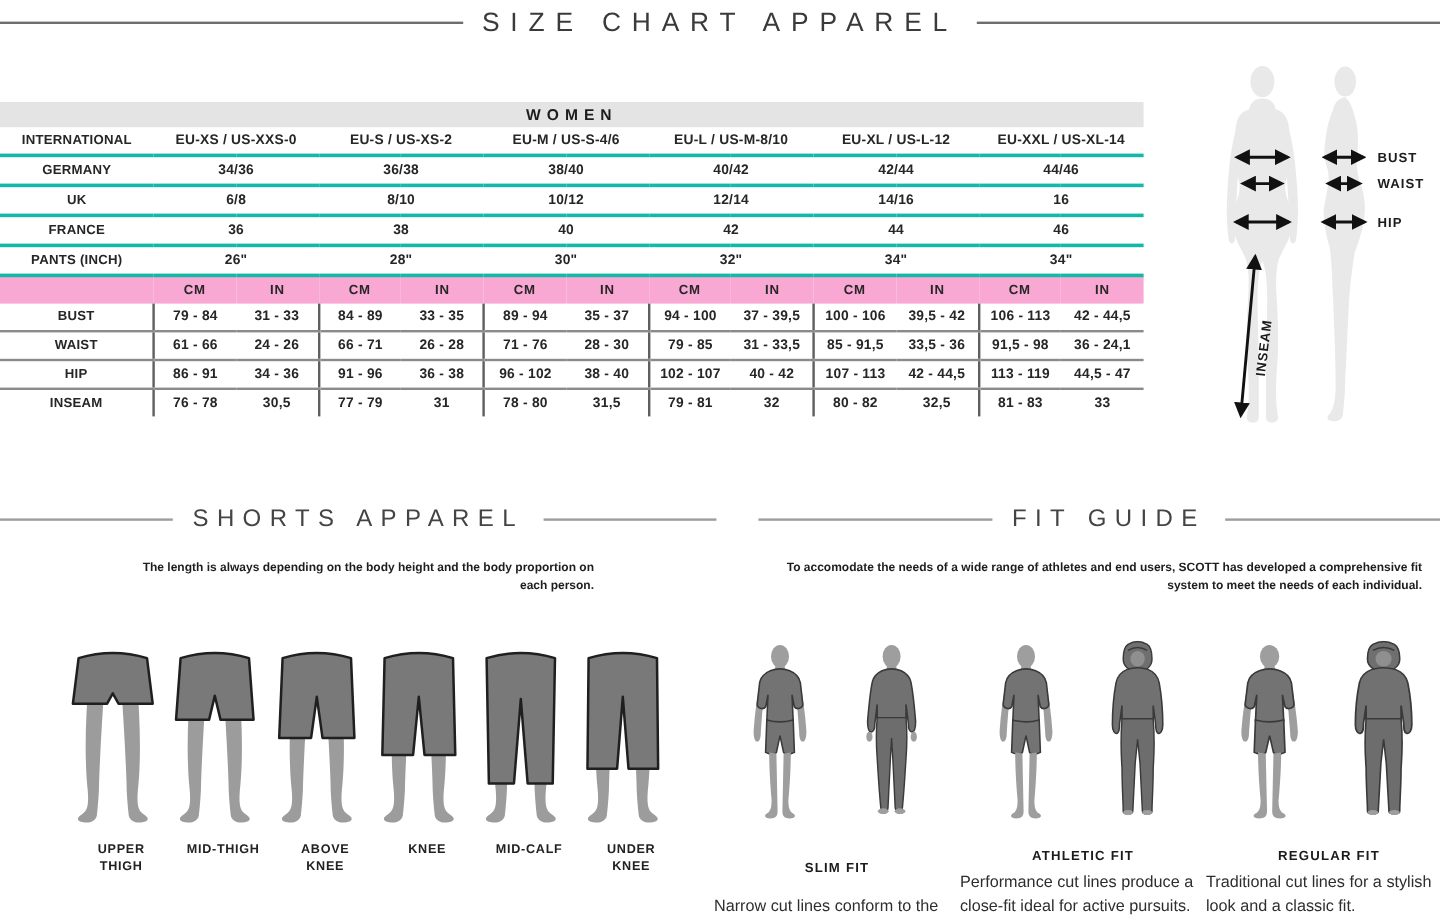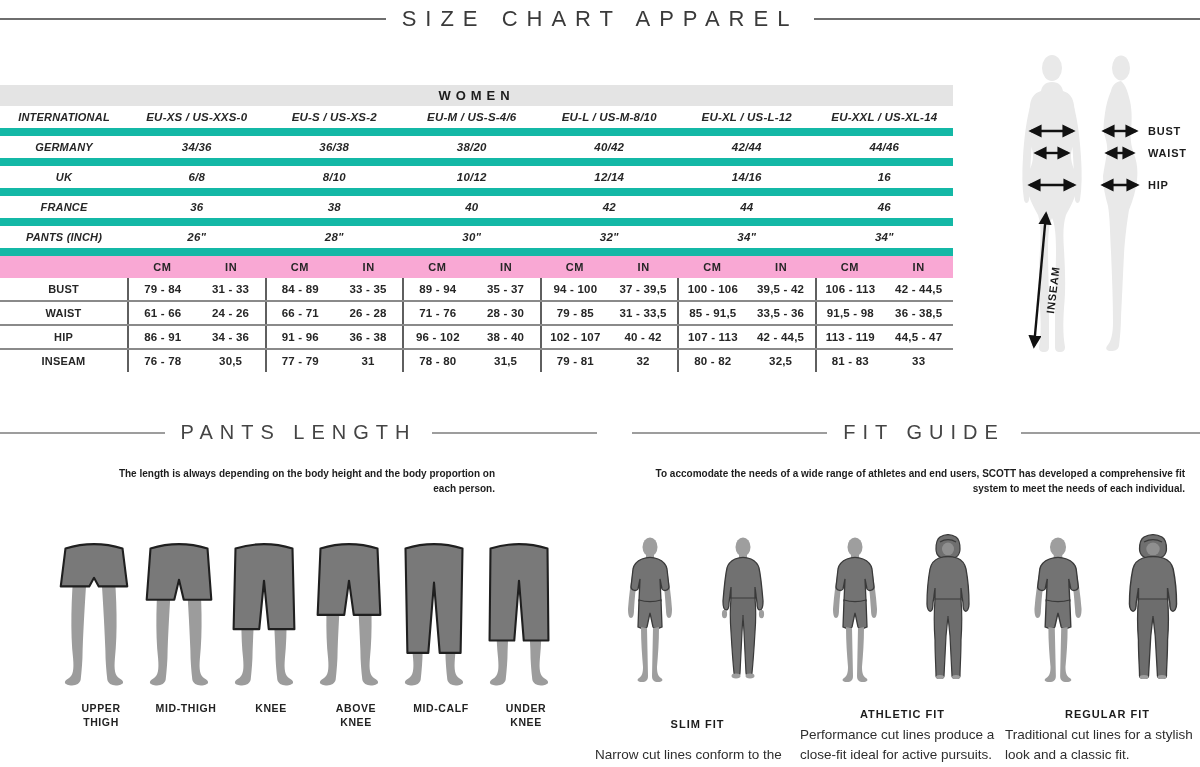--- a/index.html
+++ b/index.html
@@ -29,21 +29,21 @@
   .size-table { position:absolute; left:0; top:85px; width:953px;
                 border-collapse:collapse; table-layout:fixed;padding-left:23px; }
   .size-table th, .size-table td {
     padding:0; margin:0; text-align:center; vertical-align:middle;
     height:22px; font-weight:bold; color:#262626; font-size:11.5px; letter-spacing:.2px;
   }
   .size-table tr.band-row th {
     background:#e4e4e4; height:21px; font-size:13px; letter-spacing:5px; color:#1c1c1c;
   }
   .size-table tr.size-row th { font-size:11px; }
-  .size-table tr.size-row th, .size-table tr.size-row td { border-bottom:8px solid #14b8a6;font-style:italic; }
+  .size-table tr.size-row th, .size-table tr.size-row td { border-bottom:3px solid #14b8a6; }
   .size-table tr.unit-row th, .size-table tr.unit-row td {
     background:#f9a8d4; font-size:11px; letter-spacing:.6px;
   }
   .size-table tr.measure-row th { font-size:11px; }
   .size-table tr.measure-row.bb th, .size-table tr.measure-row.bb td { border-bottom:2px solid #8a8a8a; }
   .size-table tr.measure-row td.cm { border-left:2px solid #5f5f5f; }
 
   
   #body-diagram { position:absolute; left:1000px; top:52px; }
 
@@ -139,21 +139,21 @@
         <td colspan="2">EU-S / US-XS-2</td>
         <td colspan="2">EU-M / US-S-4/6</td>
         <td colspan="2">EU-L / US-M-8/10</td>
         <td colspan="2">EU-XL / US-L-12</td>
         <td colspan="2">EU-XXL / US-XL-14</td>
       </tr>
       <tr class="size-row">
         <th>GERMANY</th>
         <td colspan="2">34/36</td>
         <td colspan="2">36/38</td>
-        <td colspan="2">38/20</td>
+        <td colspan="2">38/40</td>
         <td colspan="2">40/42</td>
         <td colspan="2">42/44</td>
         <td colspan="2">44/46</td>
       </tr>
       <tr class="size-row">
         <th>UK</th>
         <td colspan="2">6/8</td>
         <td colspan="2">8/10</td>
         <td colspan="2">10/12</td>
         <td colspan="2">12/14</td>
@@ -216,21 +216,21 @@
         <td>24 - 26</td>
         <td class="cm">66 - 71</td>
         <td>26 - 28</td>
         <td class="cm">71 - 76</td>
         <td>28 - 30</td>
         <td class="cm">79 - 85</td>
         <td>31 - 33,5</td>
         <td class="cm">85 - 91,5</td>
         <td>33,5 - 36</td>
         <td class="cm">91,5 - 98</td>
-        <td>36 - 38,5</td>
+        <td>36 - 24,1</td>
       </tr>
       <tr class="measure-row bb">
         <th>HIP</th>
         <td class="cm">86 - 91</td>
         <td>34 - 36</td>
         <td class="cm">91 - 96</td>
         <td>36 - 38</td>
         <td class="cm">96 - 102</td>
         <td>38 - 40</td>
         <td class="cm">102 - 107</td>
@@ -282,21 +282,21 @@
       <line x1="46" y1="162" x2="34" y2="294" marker-start="url(#ah)" marker-end="url(#ah)"></line>
     </g>
     <text class="diagram-label" x="148" y="83">BUST</text>
     <text class="diagram-label" x="148" y="105">WAIST</text>
     <text class="diagram-label" x="148" y="137">HIP</text>
     <text class="diagram-label" transform="translate(54,262) rotate(-83)">INSEAM</text>
   </svg>
 
   <div class="heading-row sub" id="shorts-heading">
     <span class="rule"></span>
-    <span class="htext">PANTS LENGTH</span>
+    <span class="htext">SHORTS APPAREL</span>
     <span class="rule"></span>
   </div>
   <p class="lead" id="shorts-lead">The length is always depending on the body height and the body proportion on each person.</p>
 
   <div class="shorts-row">
     <div class="shorts-item">
       <svg width="80" height="152" viewBox="0 0 80 160">
         <use href="#fig-legs"></use>
         <path class="shorts-shape" d="M10,12 C30,6 50,6 70,12 L75,52 L45,52 L40,43 L35,52 L5,52 Z"></path>
       </svg>
@@ -305,30 +305,30 @@
     <div class="shorts-item">
       <svg width="80" height="152" viewBox="0 0 80 160">
         <use href="#fig-legs"></use>
         <path class="shorts-shape" d="M10,12 C30,6 50,6 70,12 L74,66 L45,66 L40,45 L35,66 L6,66 Z"></path>
       </svg>
       <div class="shorts-label">MID-THIGH</div>
     </div>
     <div class="shorts-item">
       <svg width="80" height="152" viewBox="0 0 80 160">
         <use href="#fig-legs"></use>
+        <path class="shorts-shape" d="M10,12 C30,6 50,6 70,12 L73,82 L45,82 L40,46 L35,82 L7,82 Z"></path>
+      </svg>
+      <div class="shorts-label">ABOVE KNEE</div>
+    </div>
+    <div class="shorts-item">
+      <svg width="80" height="152" viewBox="0 0 80 160">
+        <use href="#fig-legs"></use>
         <path class="shorts-shape" d="M10,12 C30,6 50,6 70,12 L72,97 L45,97 L40,46 L35,97 L8,97 Z"></path>
       </svg>
       <div class="shorts-label">KNEE</div>
-    </div>
-    <div class="shorts-item">
-      <svg width="80" height="152" viewBox="0 0 80 160">
-        <use href="#fig-legs"></use>
-        <path class="shorts-shape" d="M10,12 C30,6 50,6 70,12 L73,82 L45,82 L40,46 L35,82 L7,82 Z"></path>
-      </svg>
-      <div class="shorts-label">ABOVE KNEE</div>
     </div>
     <div class="shorts-item">
       <svg width="80" height="152" viewBox="0 0 80 160">
         <use href="#fig-legs"></use>
         <path class="shorts-shape" d="M10,12 C30,6 50,6 70,12 L68,122 L46,122 L40,48 L34,122 L12,122 Z"></path>
       </svg>
       <div class="shorts-label">MID-CALF</div>
     </div>
     <div class="shorts-item">
       <svg width="80" height="152" viewBox="0 0 80 160">

